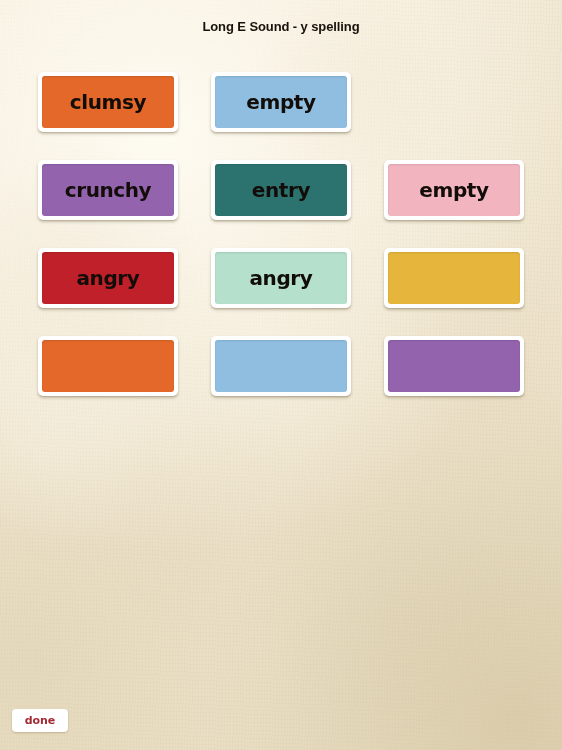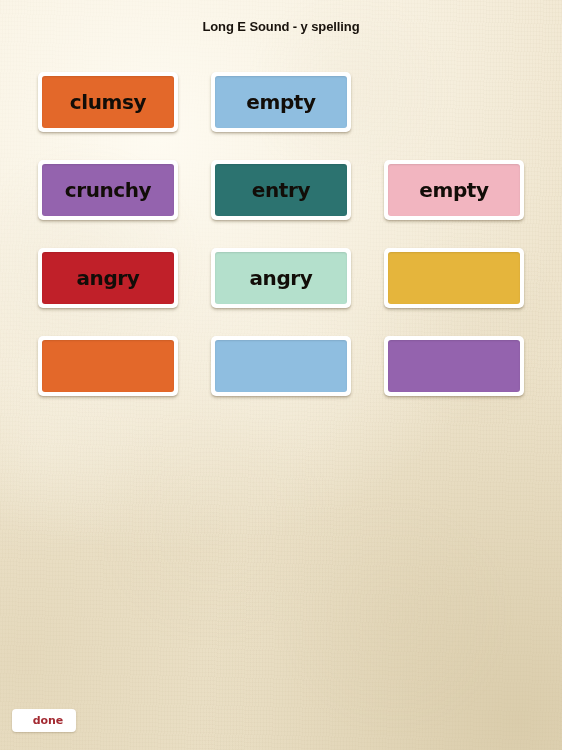--- a/index.html
+++ b/index.html
@@ -118,21 +118,20 @@
     top: 709px;
     width: 56px;
     height: 23px;
     background: #FFFFFF;
     border-radius: 4px;
     display: flex;
     align-items: center;
     justify-content: center;
     box-shadow: 0 1px 2px rgba(92,76,44,0.28);
     cursor: pointer;
-    padding-left: 8px;
   }
   #done-button .label {
     font-family: "DejaVu Sans", sans-serif;
     font-size: 11px;
     font-weight: bold;
     color: #A32A32;
     letter-spacing: -0.1px;
   }
 </style>
 </head>

